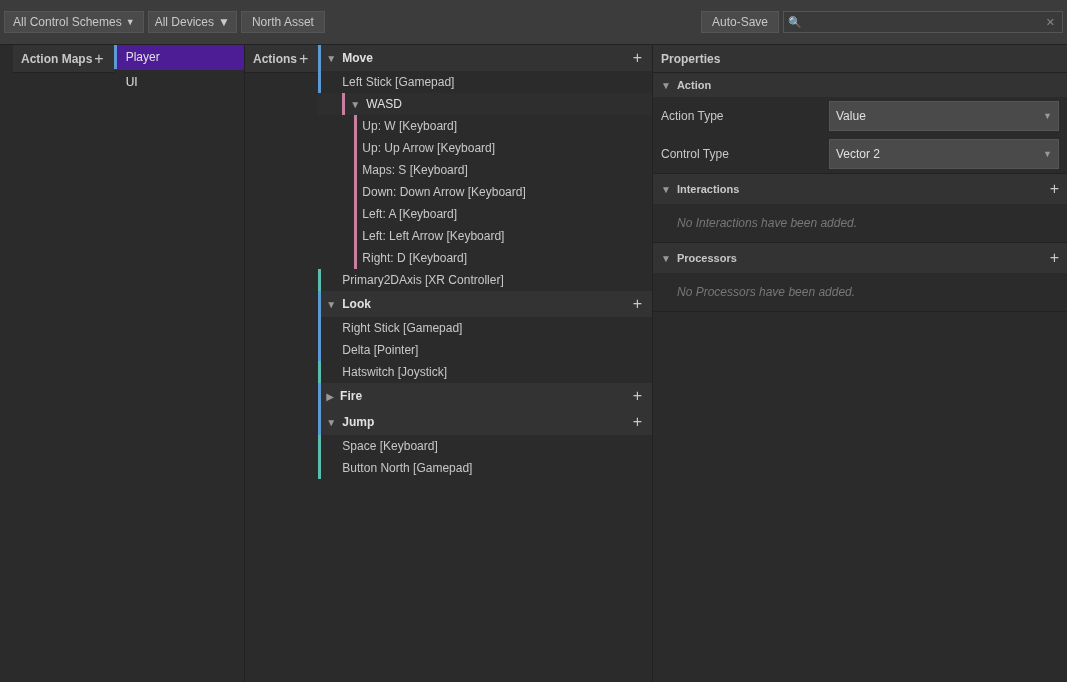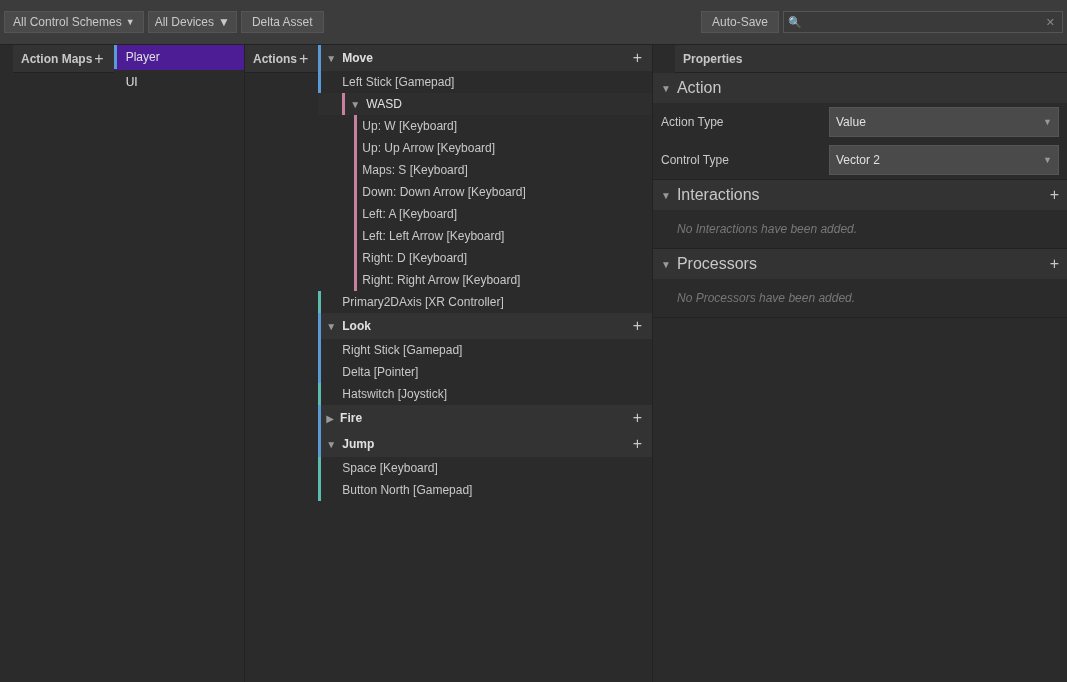--- a/index.html
+++ b/index.html
@@ -253,37 +253,36 @@
       display: flex;
       flex-direction: column;
     }
     .props-header {
       padding: 6px 8px;
       background: #333;
       border-bottom: 1px solid #222;
       height: 28px;
       display: flex;
       align-items: center;
-      margin-left: 22px;
     }
     .props-title { font-size: 12px; color: #c8c8c8; font-weight: 600; }
 
     
     .section {
       border-bottom: 1px solid #222;
     }
     .section-header {
       display: flex;
       align-items: center;
       padding: 6px 8px;
       background: #333;
       cursor: pointer;
     }
     .section-header .caret { margin-right: 6px; font-size: 10px; color: #999; }
-    .section-title { flex: 1; font-size: 16px; color: #c8c8c8; font-weight: 400; }
+    .section-title { flex: 1; font-size: 11px; color: #c8c8c8; font-weight: 700; }
     .section-add {
       background: none;
       border: none;
       color: #c8c8c8;
       font-size: 16px;
       cursor: pointer;
     }
 
     .section-content { padding: 6px 8px; }
 
@@ -327,21 +326,21 @@
 
 <div class="top-bar">
   <button class="top-bar-btn">
     <span>All Control Schemes</span>
     <span class="caret">▼</span>
   </button>
   <div class="top-bar-dropdown">
     <span>All Devices</span>
     <span class="caret">▼</span>
   </div>
-  <button class="top-bar-save">Delta Asset</button>
+  <button class="top-bar-save">North Asset</button>
   <div class="top-bar-spacer"></div>
   <button class="autosave-btn">Auto-Save</button>
   <div class="search-bar">
     <span class="search-icon">🔍</span>
     <input type="text" placeholder="" style="">
     <span class="close-icon">✕</span>
   </div>
 </div>
 
 <div class="main-layout">
@@ -408,24 +407,20 @@
           <span class="sub-action-label">Left: A [Keyboard]</span>
         </div>
         <div class="sub-action-item">
           <div class="sub-action-color-bar"></div>
           <span class="sub-action-label">Left: Left Arrow [Keyboard]</span>
         </div>
         <div class="sub-action-item">
           <div class="sub-action-color-bar"></div>
           <span class="sub-action-label">Right: D [Keyboard]</span>
         </div>
-        <div class="sub-action-item">
-          <div class="sub-action-color-bar"></div>
-          <span class="sub-action-label">Right: Right Arrow [Keyboard]</span>
-        </div>
 
         <div class="action-item">
           <div class="action-color-bar color-teal"></div>
           <span class="action-item-label">Primary2DAxis [XR Controller]</span>
         </div>
       </div>
 
       <div class="action-group">
         <div class="action-group-header">
           <div class="action-group-left-bar"></div>

